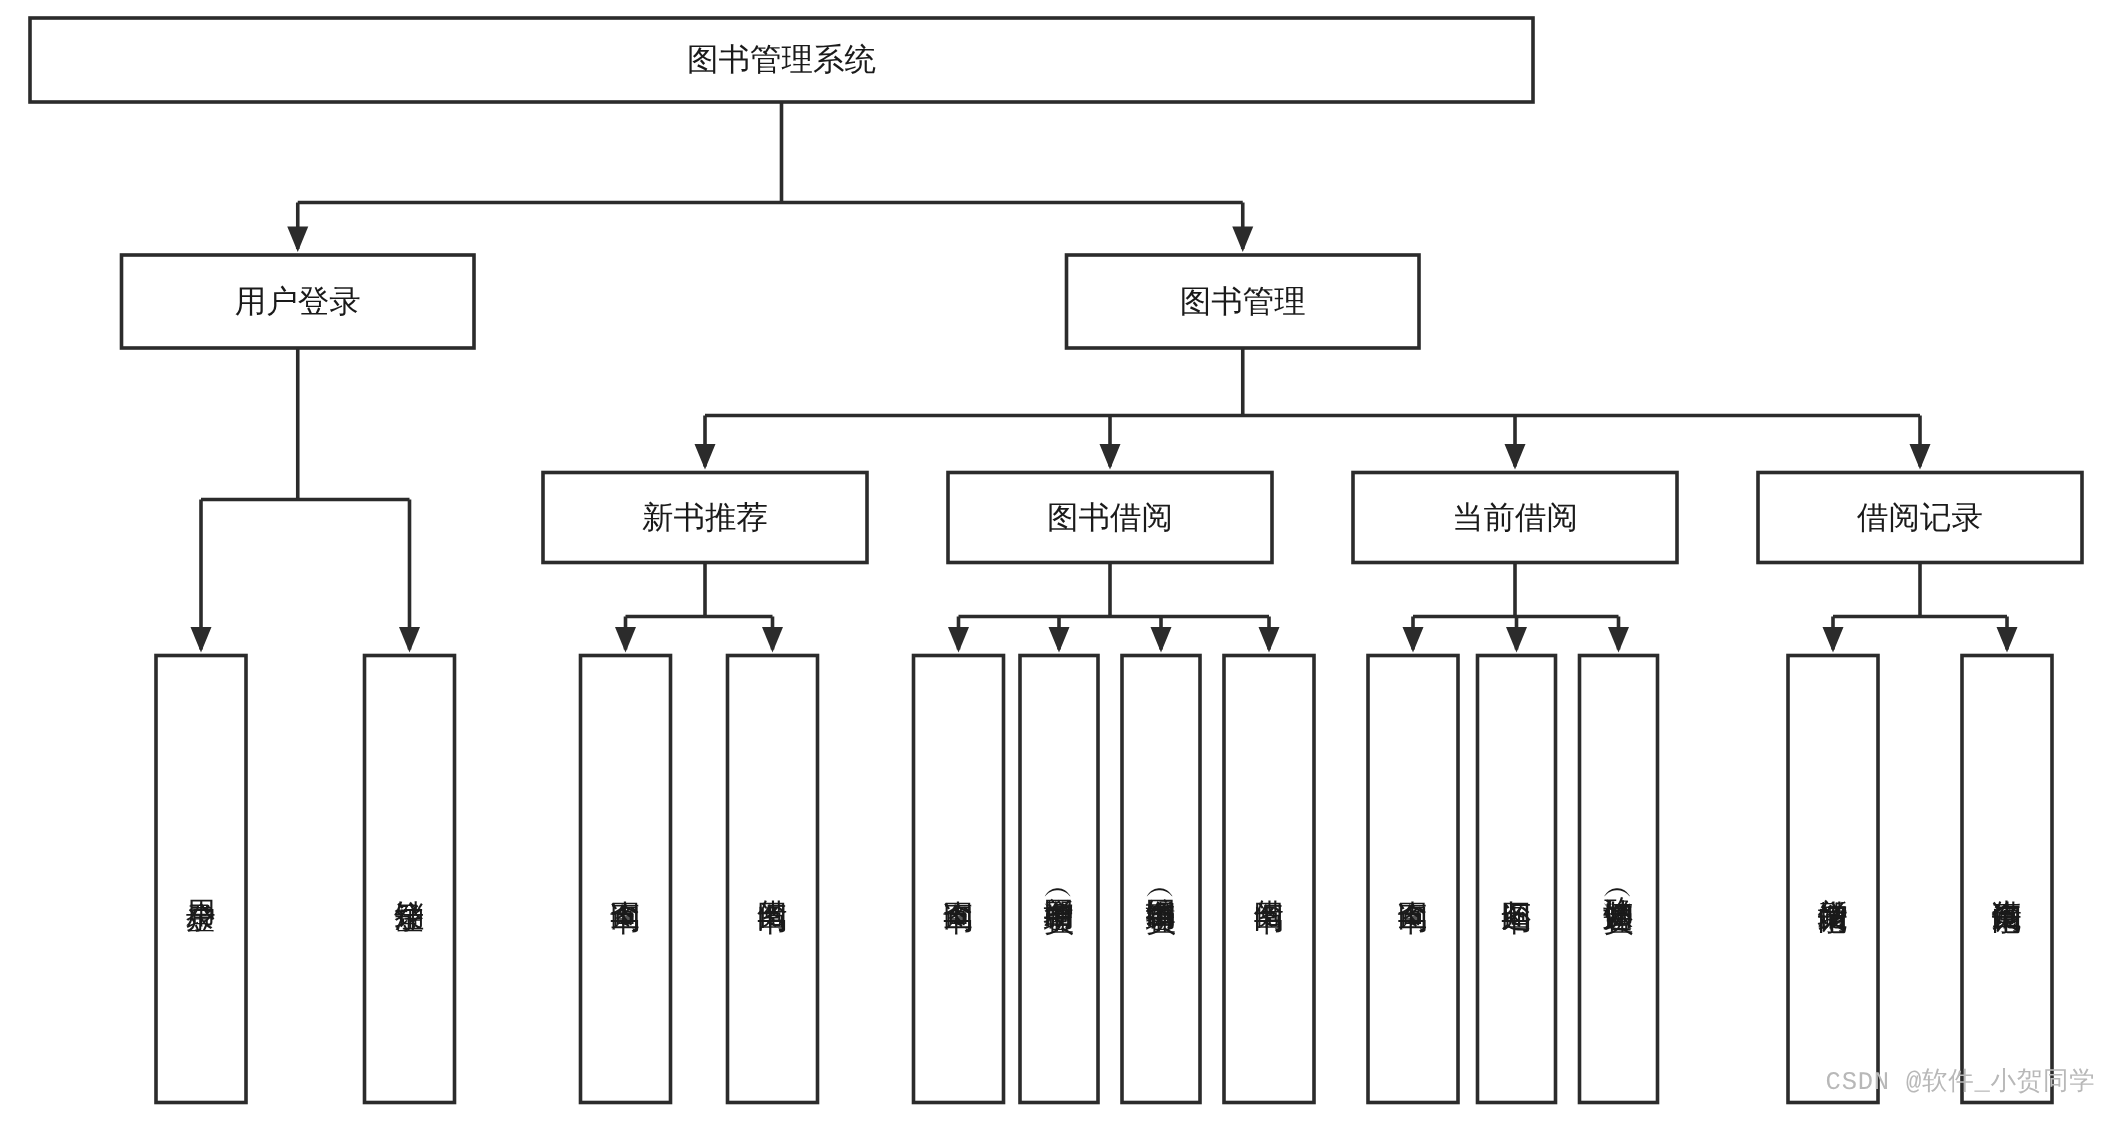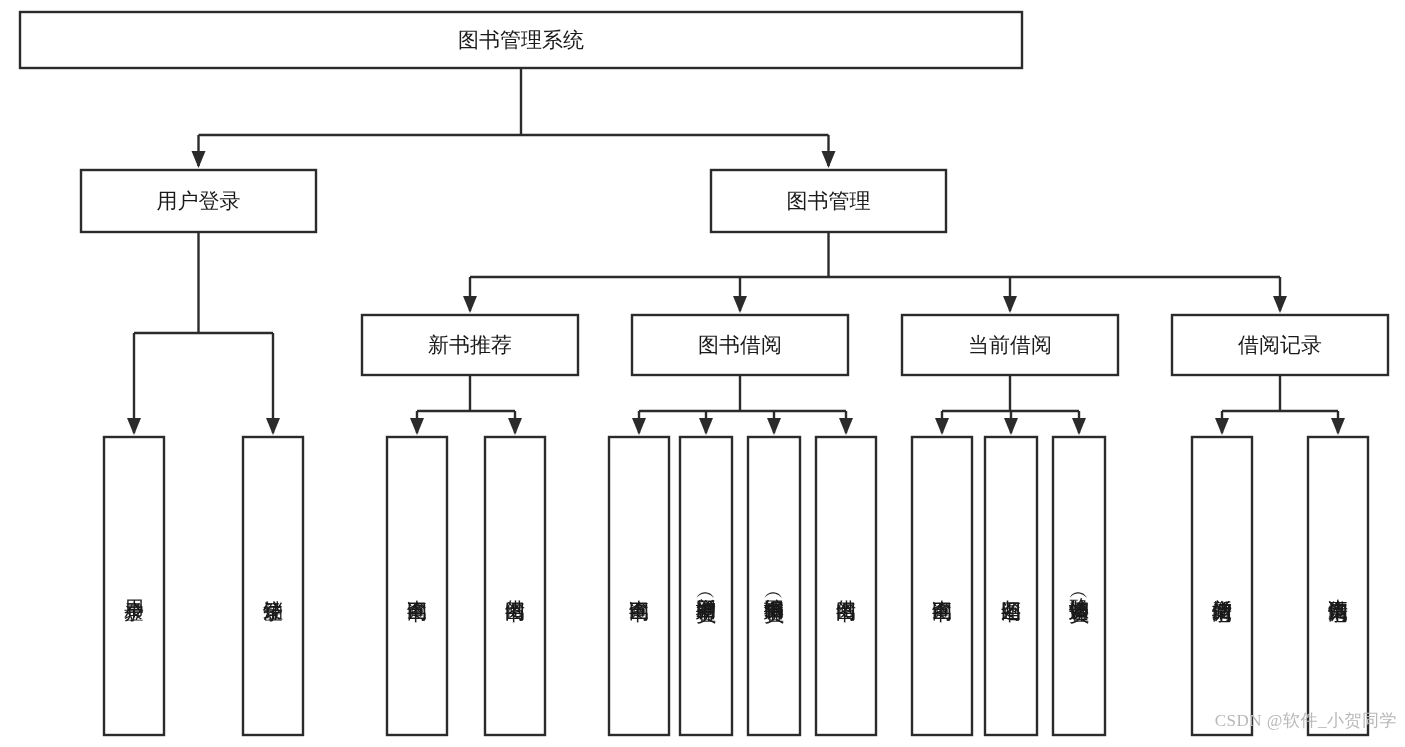--- a/index.html
+++ b/index.html
@@ -61,21 +61,21 @@
     line-height: 1.14;
     color: #1a1a1a;
     letter-spacing: 1px;
     pointer-events: none;
     white-space: nowrap;
   }
   .watermark {
     position: absolute;
     right: 8px;
     bottom: 4px;
-    font-family: Liberation Serif, serif;
+    font-family: Liberation Mono, monospace;
     font-size: 17px;
     color: #b8b8b8;
     letter-spacing: 0.5px;
     user-select: none;
   }
 </style>
 </head>
 <body>
 
 <div id="diagram-root">

